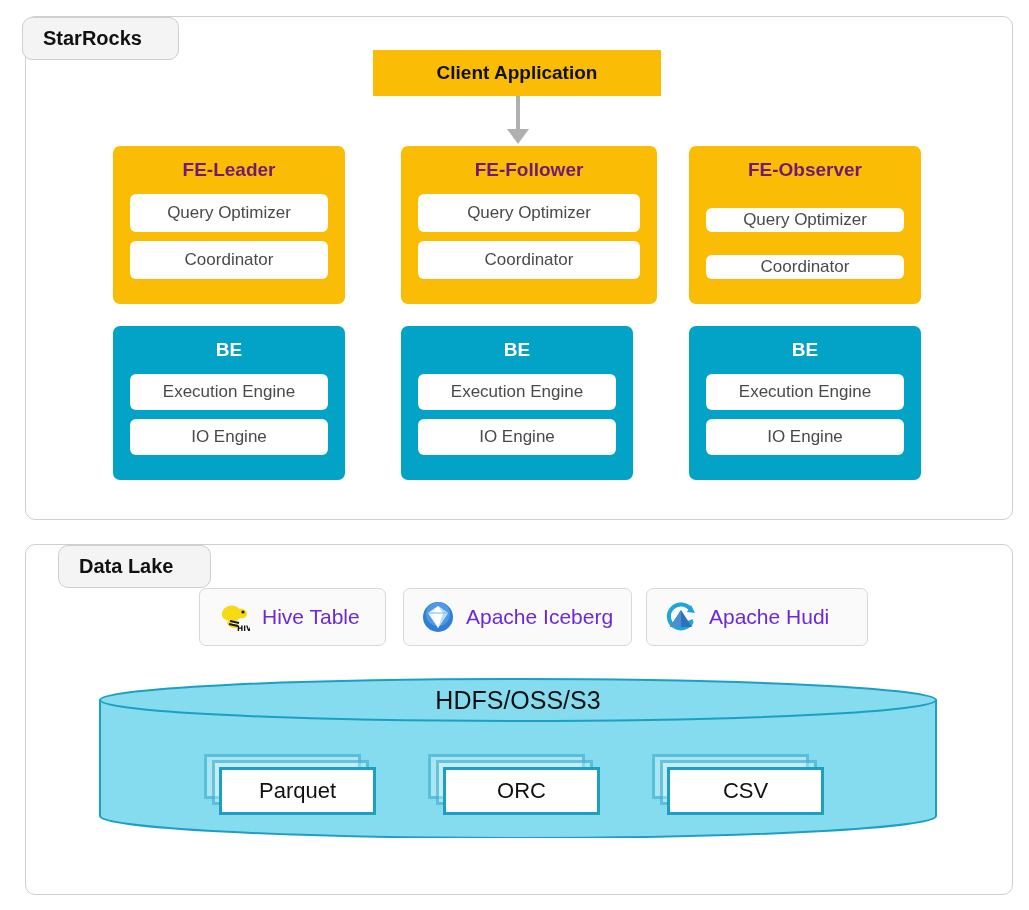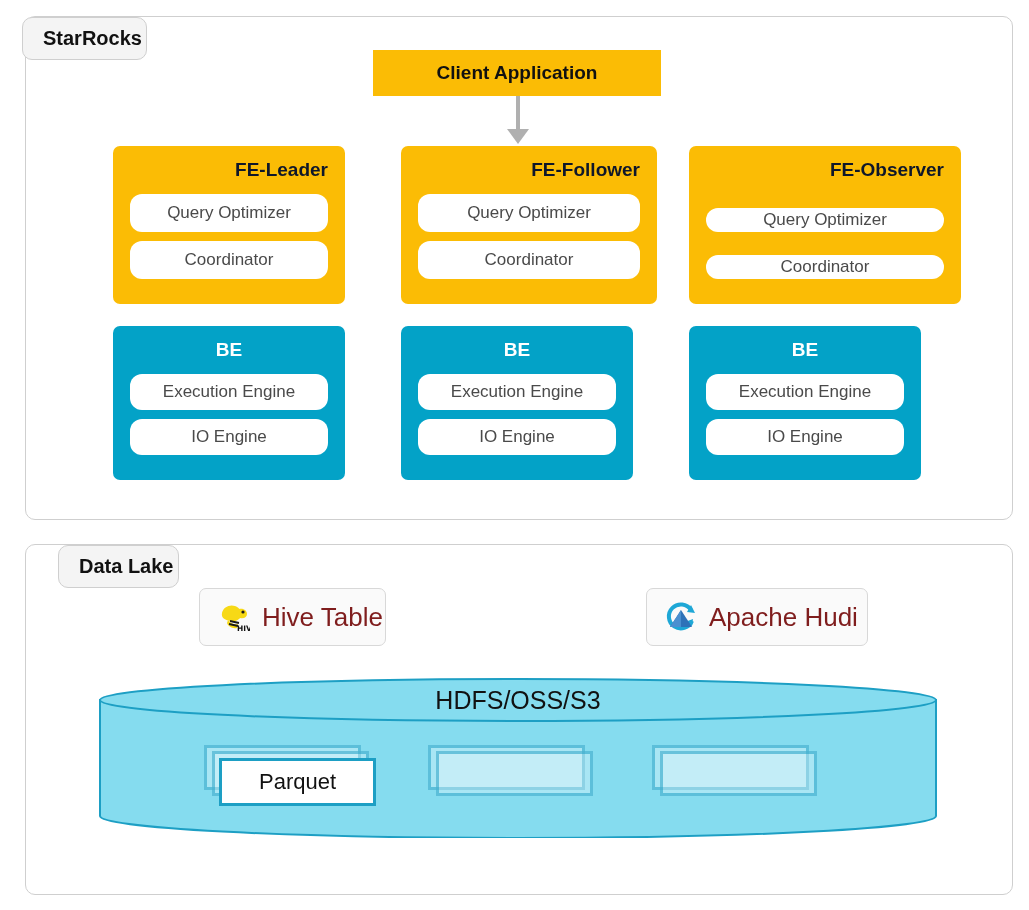--- a/index.html
+++ b/index.html
@@ -22,21 +22,21 @@
   #sec-datalake  { left: 25px; top: 544px; width: 988px; height: 351px; }
 
   .section-badge {
     position: absolute;
     background: #f4f4f4;
     border: 1px solid #cfcfcf;
     border-radius: 10px;
     font-size: 20px;
     font-weight: bold;
     color: #111111;
-    padding: 10px 4px 11px 20px;
+    padding: 10px 36px 11px 20px;
     white-space: nowrap;
     line-height: 1;
   }
   #badge-starrocks { left: 22px; top: 17px; }
   #badge-datalake  { left: 22px; top: 545px; margin-left: 36px; }
 
   
   #client-app {
     position: absolute;
     left: 373px; top: 50px; width: 288px; height: 46px;
@@ -66,57 +66,57 @@
   .node.fe { background: var(--yellow); height: 158px; }
   .node.be { background: var(--teal);   height: 154px; }
 
   .node-title {
     text-align: center;
     font-size: 19px;
     font-weight: bold;
     margin-bottom: 13px;
     line-height: 1.1;
   }
-  .node.fe .node-title { color: #0f172a; text-align: right; }
+  .node.fe .node-title { color: #701a75; }
   .node.be .node-title { color: #ffffff; }
 
   .subbox {
     background: #ffffff;
-    border-radius: 12px;
+    border-radius: 6px;
     height: 40px;
     margin-bottom: 9px;
     display: flex; align-items: center; justify-content: center;
     font-size: 17px;
     color: #4a4a4a;
     white-space: nowrap;
   }
   .subbox:last-child { margin-bottom: 8px; }
 
   
   #fe-leader   { left: 113px; top: 146px; width: 232px; }
   #fe-follower { left: 401px; top: 146px; width: 256px; }
-  #fe-observer { left: 689px; top: 146px; width: 272px; gap: 14px; }
+  #fe-observer { left: 689px; top: 146px; width: 232px; gap: 14px; }
   #be-1 { left: 113px; top: 326px; width: 232px; }
   #be-2 { left: 401px; top: 326px; width: 232px; }
   #be-3 { left: 689px; top: 326px; width: 232px; }
 
   
   .chip {
     position: absolute;
     height: 58px;
     background: #fafafa;
     border: 1px solid #d8d8d8;
     border-radius: 7px;
     display: flex; align-items: center;
     padding: 0 18px;
     gap: 12px;
   }
   .chip-label {
-    font-size: 26px;
-    color: #7f1d1d;
+    font-size: 21px;
+    color: #6d28d9;
     white-space: nowrap;
   }
   .chip-icon { width: 32px; height: 32px; flex: 0 0 32px; display: block; }
   #chip-hive    { left: 199px; top: 588px; width: 187px; }
   #chip-iceberg { left: 403px; top: 588px; width: 229px; }
   #chip-hudi    { left: 646px; top: 588px; width: 222px; }
 
   
   #cylinder {
     position: absolute;
@@ -129,20 +129,21 @@
     font-size: 25px;
     color: #111111;
     z-index: 3;
   }
 
   
   .filestack {
     position: absolute;
     width: 156px; height: 62px;
     z-index: 3;
+    margin-top: 9px;
   }
   #fs-parquet { left: 204px; top: 745px; }
   #fs-orc     { left: 428px; top: 745px; }
   #fs-csv     { left: 652px; top: 745px; }
 
   .fs-ghost {
     position: absolute;
     width: 157px; height: 45px;
     border: 3px solid rgba(29,159,196,0.55);
     background: rgba(255,255,255,0.30);
@@ -220,20 +221,31 @@
       <path d="M4 12 C5 6, 12 3, 17 5 C22 7, 24 11, 23 15 C22 19, 17 21, 12 20 C7 19, 3 17, 4 12 Z" fill="#f7d916"></path>
       <path d="M21 8 C26 7, 29 10, 29 13 C29 16, 26 18, 22 17 Z" fill="#f7d916"></path>
       <path d="M10 19 C12 22, 16 24, 20 23 L19 27 C14 28, 10 25, 9 22 Z" fill="#f7d916"></path>
       <path d="M12 20 L21 22 M11 23 L20 25" stroke="#1a1a1a" stroke-width="2"></path>
       <circle cx="25" cy="11" r="1.6" fill="#1a1a1a"></circle>
       <text x="19" y="30" font-family="DejaVu Sans, sans-serif" font-size="7.5" font-weight="bold" fill="#111111">HIVE</text>
     </svg>
     <span class="chip-label">Hive Table</span>
   </div>
 
+  <div class="chip" id="chip-iceberg">
+    <svg class="chip-icon" viewBox="0 0 32 32">
+      <circle cx="16" cy="16" r="15" fill="#2f7fd4"></circle>
+      <circle cx="16" cy="13" r="12" fill="#4f9ae6"></circle>
+      <polygon points="16,5 26,12 16,27 6,12" fill="#ffffff" opacity="0.92"></polygon>
+      <polygon points="16,5 26,12 16,27" fill="#bcdcf5"></polygon>
+      <polygon points="16,5 21,12 16,27 11,12" fill="#ffffff"></polygon>
+      <line x1="6" y1="12" x2="26" y2="12" stroke="#79b5ec" stroke-width="1"></line>
+    </svg>
+    <span class="chip-label">Apache Iceberg</span>
+  </div>
 
   <div class="chip" id="chip-hudi">
     <svg class="chip-icon" viewBox="0 0 32 32">
       <path d="M26 9 A12 12 0 1 0 27 20" fill="none" stroke="#1ea7d6" stroke-width="4"></path>
       <polygon points="26,4 30,12 22,11" fill="#1ea7d6"></polygon>
       <polygon points="27,25 20,21 28,18" fill="#1ea7d6"></polygon>
       <polygon points="16,9 27,26 5,26" fill="#2e72b8"></polygon>
       <polygon points="16,9 16,26 5,26" fill="#4a8fd0"></polygon>
     </svg>
     <span class="chip-label">Apache Hudi</span>
@@ -247,20 +259,22 @@
 
   <div class="filestack" id="fs-parquet">
     <div class="fs-ghost g1"></div>
     <div class="fs-ghost g2"></div>
     <div class="fs-front">Parquet</div>
   </div>
 
   <div class="filestack" id="fs-orc">
     <div class="fs-ghost g1"></div>
     <div class="fs-ghost g2"></div>
+    <div class="fs-front">ORC</div>
   </div>
 
   <div class="filestack" id="fs-csv">
     <div class="fs-ghost g1"></div>
     <div class="fs-ghost g2"></div>
+    <div class="fs-front">CSV</div>
   </div>
 
 </div>
 
 </body></html>

